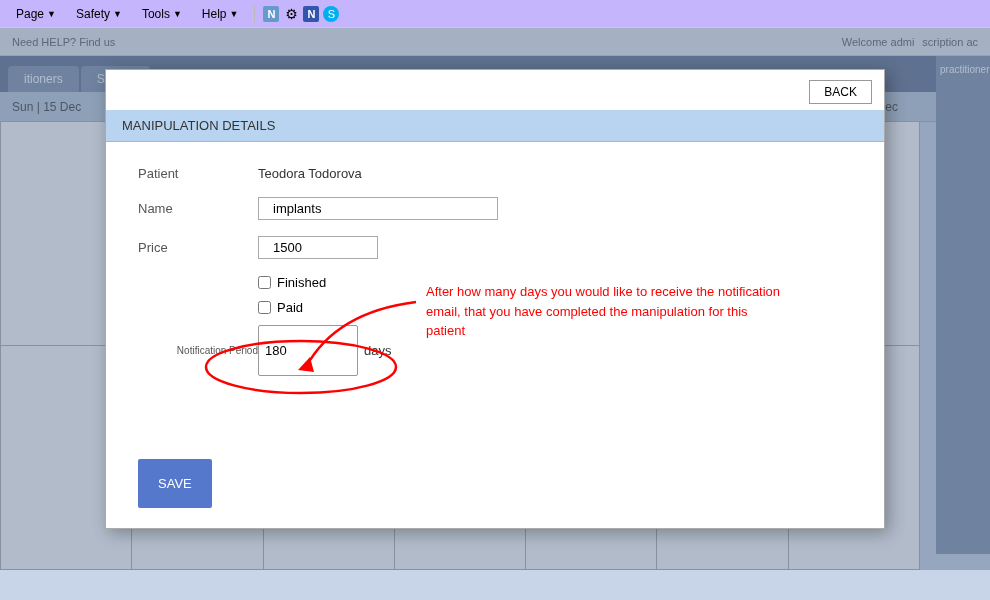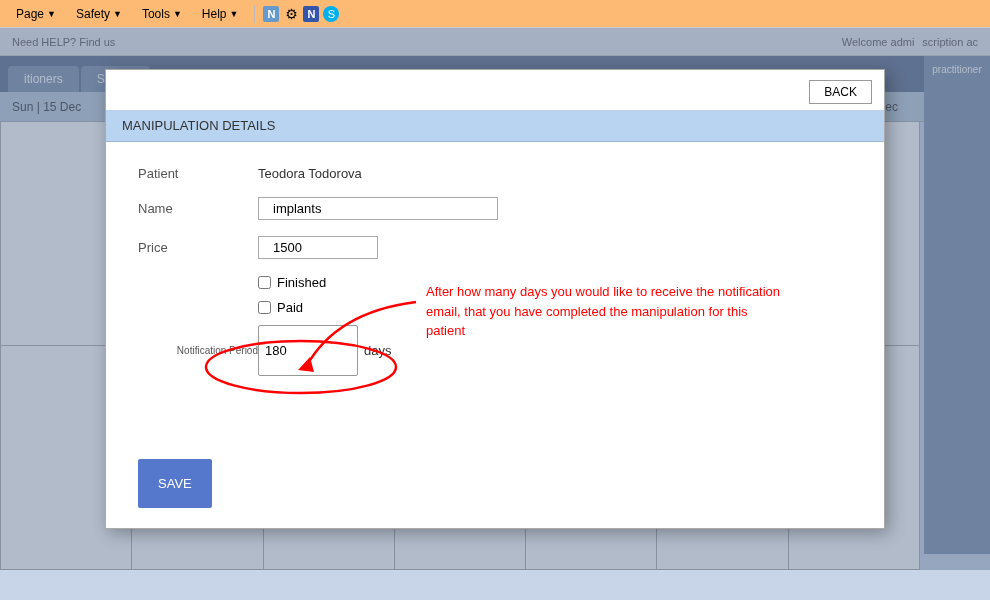--- a/index.html
+++ b/index.html
@@ -1,20 +1,20 @@
 <!DOCTYPE html>
 <html><head>
   <meta charset="utf-8">
   <style>
     * { margin: 0; padding: 0; box-sizing: border-box; }
     body { width: 990px; height: 600px; overflow: hidden; font-family: Arial, sans-serif; font-size: 13px; background: #c8d4e8; }
 
     
     .menu-bar {
-      background: #fdba74;
+      background: #c4b5fd;
       height: 28px;
       display: flex;
       align-items: center;
       padding: 0 8px;
       gap: 4px;
       border-bottom: 1px solid #ccc;
     }
     .menu-item {
       padding: 3px 8px;
       cursor: pointer;
@@ -78,21 +78,21 @@
       background: white;
       min-height: 40px;
     }
 
     
     .right-sidebar {
       position: absolute;
       right: 0;
       top: 0;
       bottom: 16px;
-      width: 66px;
+      width: 54px;
       background: #7a8fad;
       display: flex;
       flex-direction: column;
     }
     .sidebar-label {
       color: white;
       font-size: 10px;
       padding: 8px 4px;
       text-align: center;
     }

